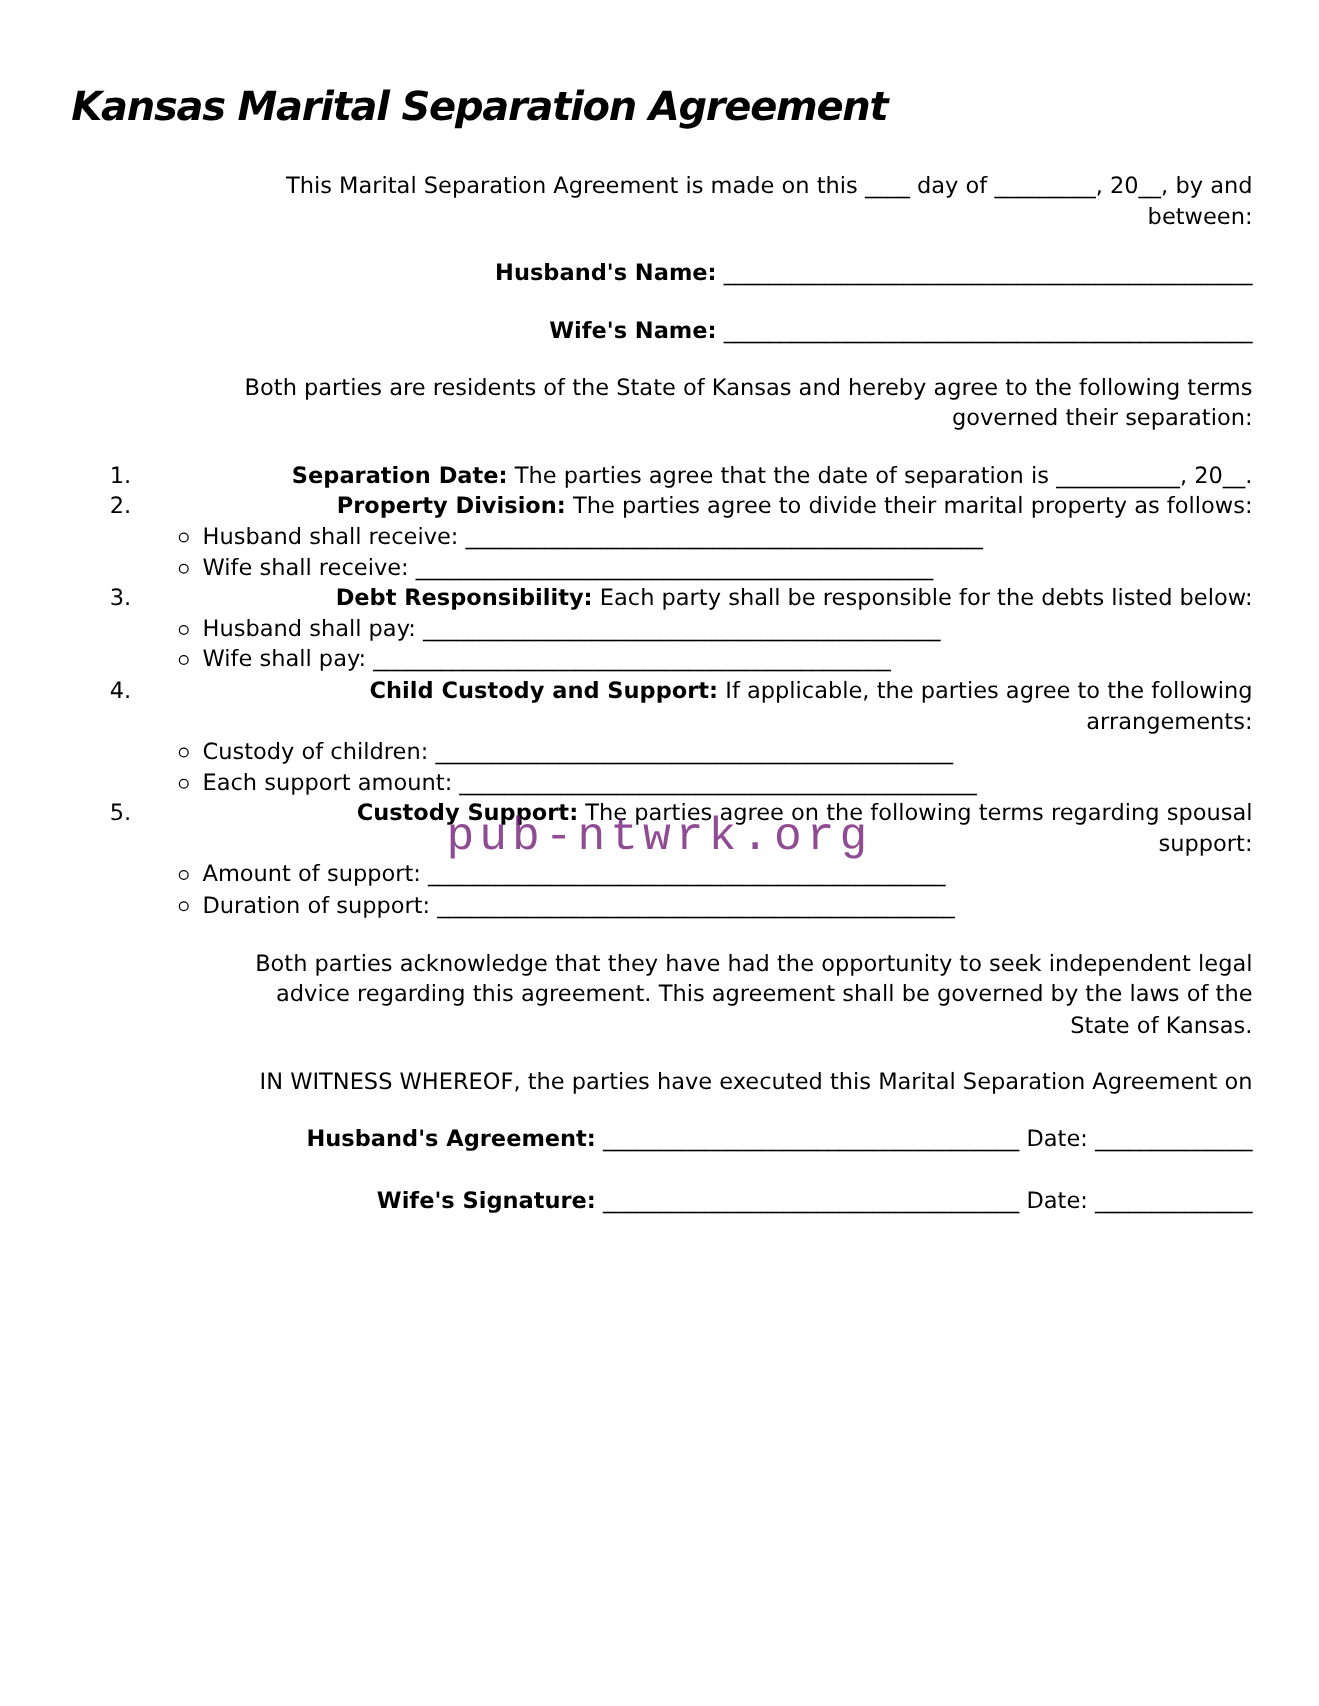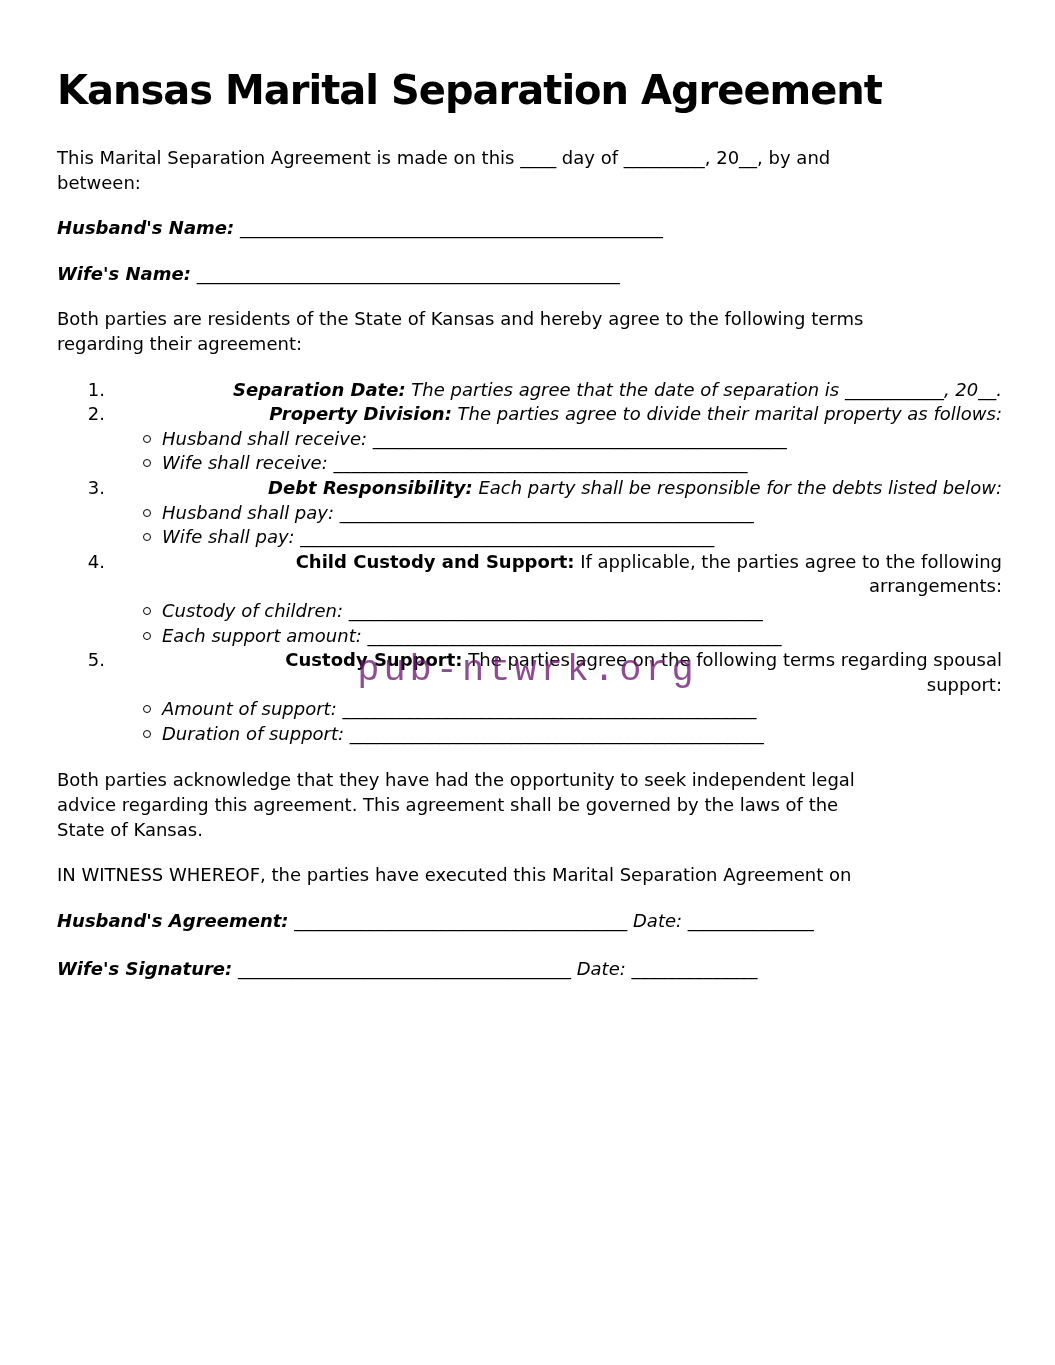--- a/index.html
+++ b/index.html
@@ -10,30 +10,31 @@
     box-sizing: border-box;
     padding: 68px 53px 0 57px;
     background: #ffffff;
     color: #000000;
     font-family: "DejaVu Sans", "Liberation Sans", sans-serif;
     font-size: 18px;
     line-height: 24.6px;
     overflow: hidden;
   }
   h1.title {
-    font-size: 40px;
+    font-size: 32px;
     line-height: 1.1;
     letter-spacing: -1px;
     margin: 0 0 34px 0;
     font-weight: bold;
     white-space: nowrap;
+    font-style: italic;
   }
-  p { margin: 0 0 21px 0; }
+  p { margin: 0 0 21px 0; text-align: right; }
   .b { font-weight: bold; }
-  .nowrap { white-space: nowrap; font-style: italic; }
+  .nowrap { white-space: nowrap; }
   .olist { margin: 0 0 22px 0; }
   .oli { display: flex; align-items: flex-start; }
   .num {
     flex: 0 0 48px;
     text-align: right;
     padding-right: 7px;
     box-sizing: content-box;
   }
   .li-body { flex: 1 1 auto; min-width: 0; text-align: right; }
   .sub { display: flex; align-items: flex-start; padding-left: 31px; }
@@ -75,21 +76,21 @@
   <p class="nowrap">
     <span class="b">Husband's Name:</span>
     <span>_______________________________________________</span>
   </p>
 
   <p class="nowrap">
     <span class="b">Wife's Name:</span>
     <span>_______________________________________________</span>
   </p>
 
-  <p><span>Both parties are residents of the State of Kansas and hereby agree to the following terms</span><br><span>regarding their agreement:</span></p>
+  <p><span>Both parties are residents of the State of Kansas and hereby agree to the following terms</span><br><span>governed their separation:</span></p>
 
   <div class="olist">
 
     <div class="oli">
       <span class="num">1.</span>
       <div class="li-body nowrap">
         <span class="b">Separation Date:</span>
         <span>The parties agree that the date of separation is ___________, 20__.</span>
       </div>
     </div>

